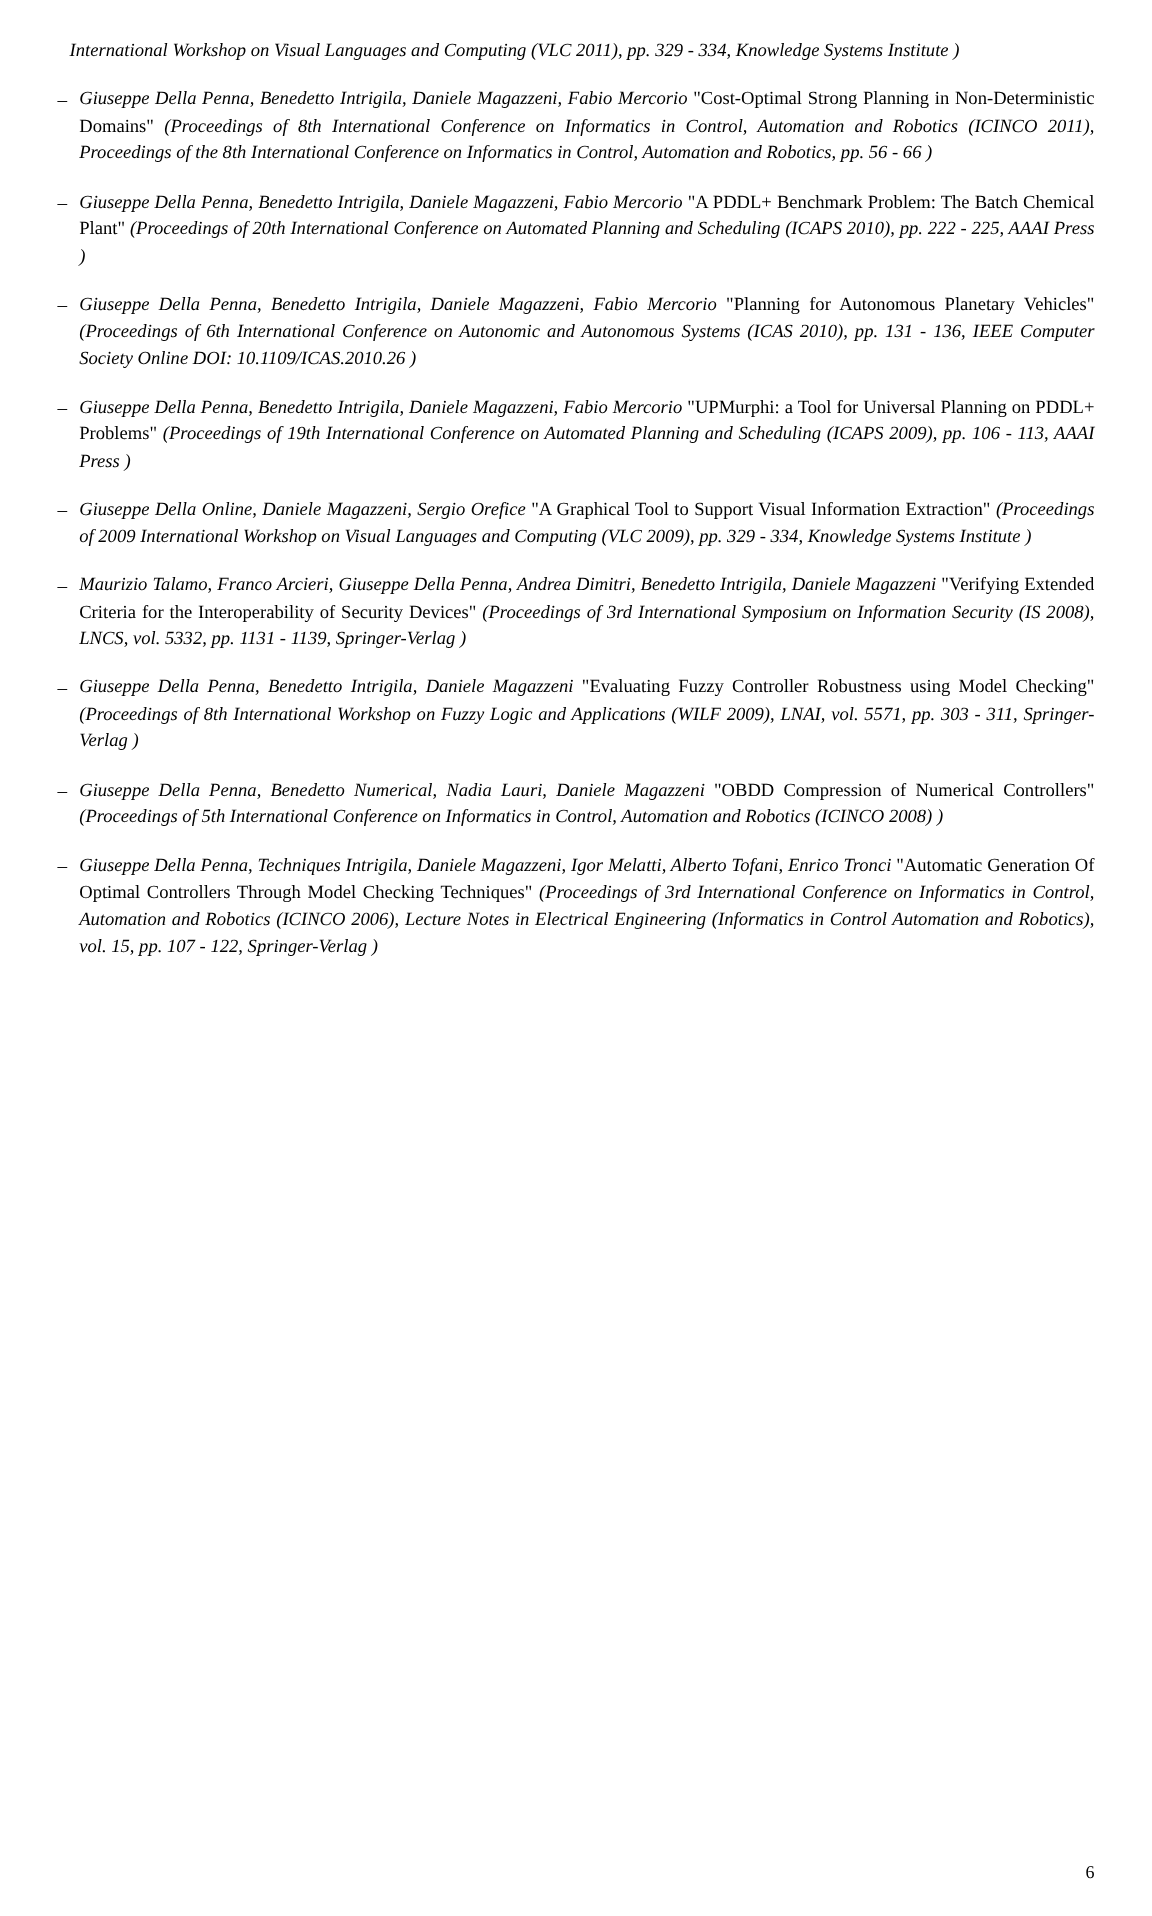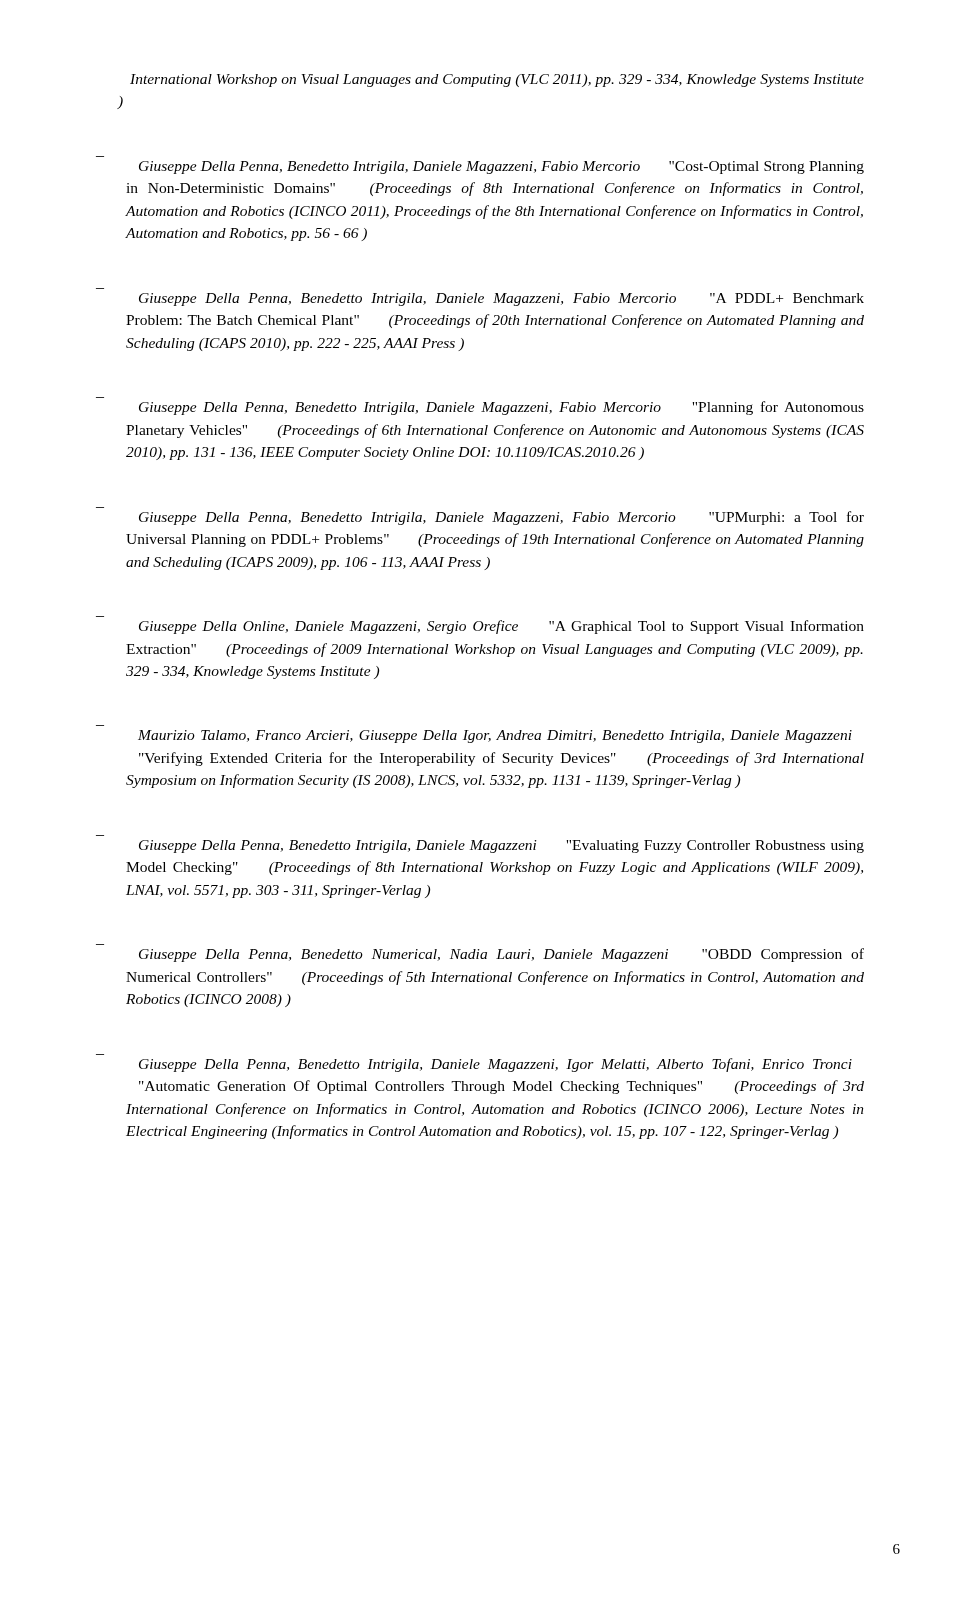--- a/index.html
+++ b/index.html
@@ -1,17 +1,17 @@
 <!DOCTYPE html>
 <html><head>
   <meta charset="utf-8">
   <style>
     * {
       box-sizing: border-box;
-      margin: 12px;
+      margin: 0;
       padding: 0;
     }
 
     body {
       background: #ffffff;
       font-family: 'Times New Roman', Times, serif;
       font-size: 15.5px;
       line-height: 1.45;
       color: #000000;
       padding: 32px 48px 48px 48px;
@@ -117,21 +117,21 @@
     <p class="pub-text">
       <span class="authors">Giuseppe Della Online, Daniele Magazzeni, Sergio Orefice</span>
       <span class="title"> "A Graphical Tool to Support Visual Information Extraction" </span>
       <span class="venue">(Proceedings of 2009 International Workshop on Visual Languages and Computing (VLC 2009), pp. 329 - 334, Knowledge Systems Institute )</span>
     </p>
   </li>
 
   <li class="publication-item">
     <span class="bullet">–</span>
     <p class="pub-text">
-      <span class="authors">Maurizio Talamo, Franco Arcieri, Giuseppe Della Igor, Andrea Dimitri, Benedetto Intrigila, Daniele Magazzeni</span>
+      <span class="authors">Maurizio Talamo, Franco Arcieri, Giuseppe Della Penna, Andrea Dimitri, Benedetto Intrigila, Daniele Magazzeni</span>
       <span class="title"> "Verifying Extended Criteria for the Interoperability of Security Devices" </span>
       <span class="venue">(Proceedings of 3rd International Symposium on Information Security (IS 2008), LNCS, vol. 5332, pp. 1131 - 1139, Springer-Verlag )</span>
     </p>
   </li>
 
   <li class="publication-item">
     <span class="bullet">–</span>
     <p class="pub-text">
       <span class="authors">Giuseppe Della Penna, Benedetto Intrigila, Daniele Magazzeni</span>
       <span class="title"> "Evaluating Fuzzy Controller Robustness using Model Checking" </span>
@@ -144,21 +144,21 @@
     <p class="pub-text">
       <span class="authors">Giuseppe Della Penna, Benedetto Numerical, Nadia Lauri, Daniele Magazzeni</span>
       <span class="title"> "OBDD Compression of Numerical Controllers" </span>
       <span class="venue">(Proceedings of 5th International Conference on Informatics in Control, Automation and Robotics (ICINCO 2008) )</span>
     </p>
   </li>
 
   <li class="publication-item">
     <span class="bullet">–</span>
     <p class="pub-text">
-      <span class="authors">Giuseppe Della Penna, Benedetto Intrigila, Daniele Magazzeni, Igor Melatti, Alberto Tofani, Enrico Tronci</span>
+      <span class="authors">Giuseppe Della Penna, Techniques Intrigila, Daniele Magazzeni, Igor Melatti, Alberto Tofani, Enrico Tronci</span>
       <span class="title"> "Automatic Generation Of Optimal Controllers Through Model Checking Techniques" </span>
       <span class="venue">(Proceedings of 3rd International Conference on Informatics in Control, Automation and Robotics (ICINCO 2006), Lecture Notes in Electrical Engineering (Informatics in Control Automation and Robotics), vol. 15, pp. 107 - 122, Springer-Verlag )</span>
     </p>
   </li>
 
 </ul>
 
 <div class="page-number">6</div>
 
 </body></html>

